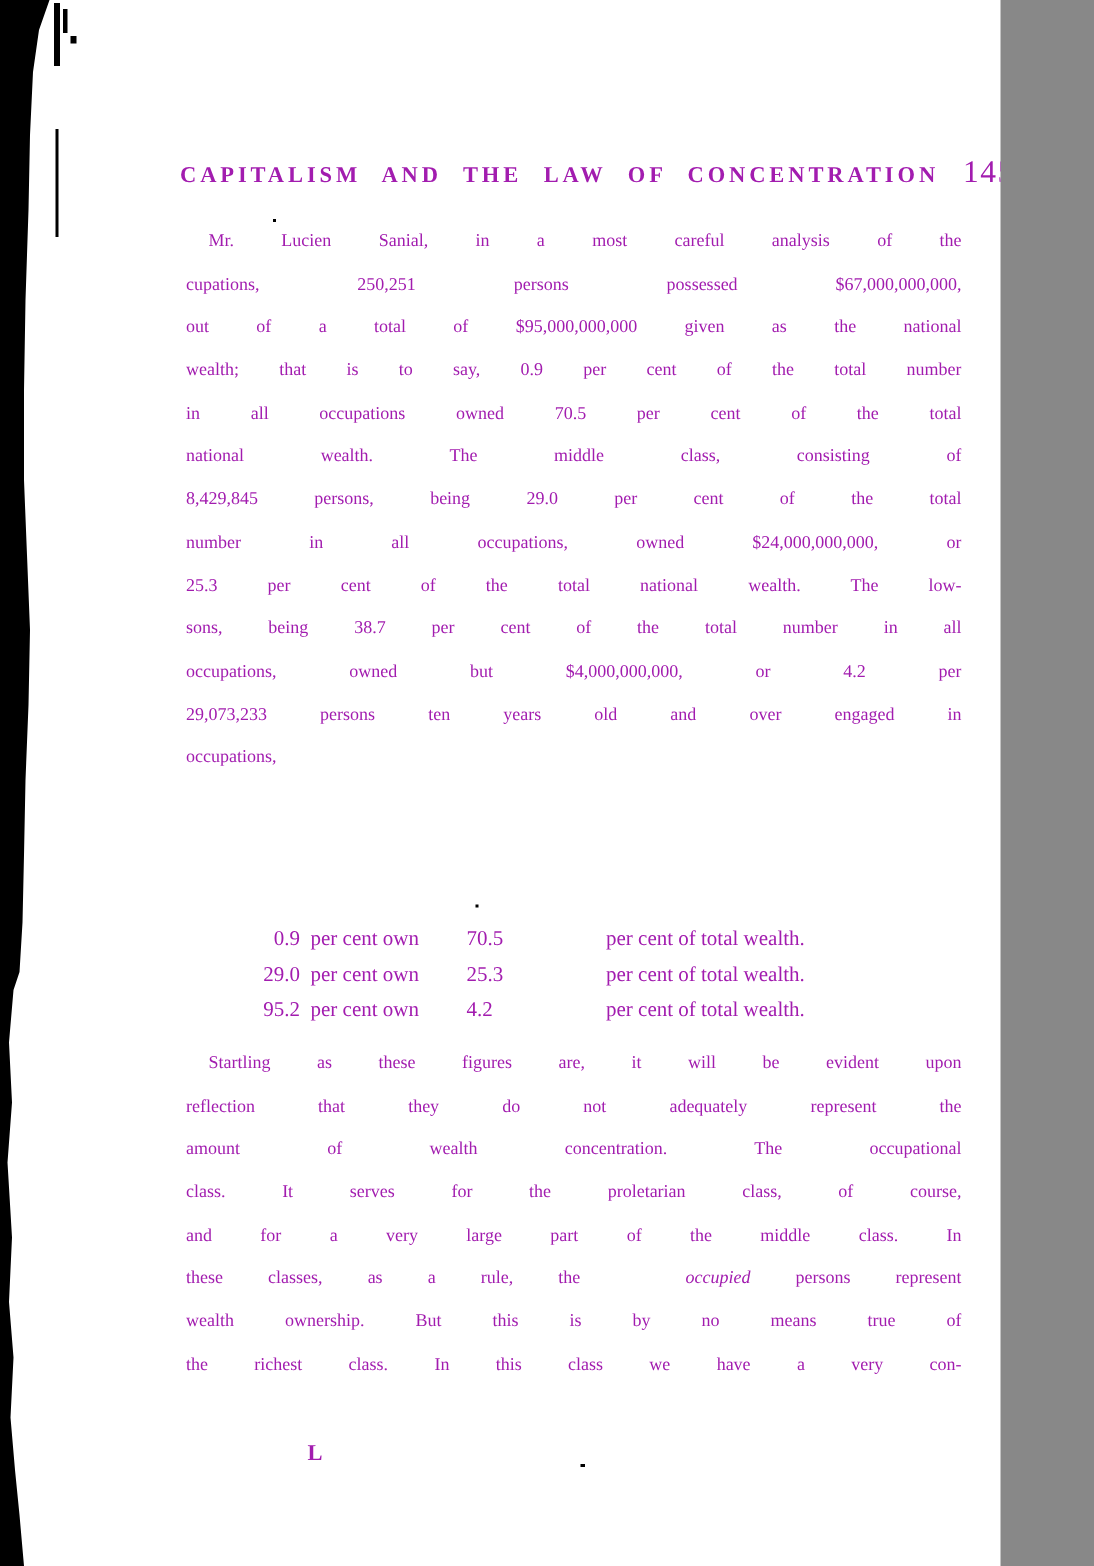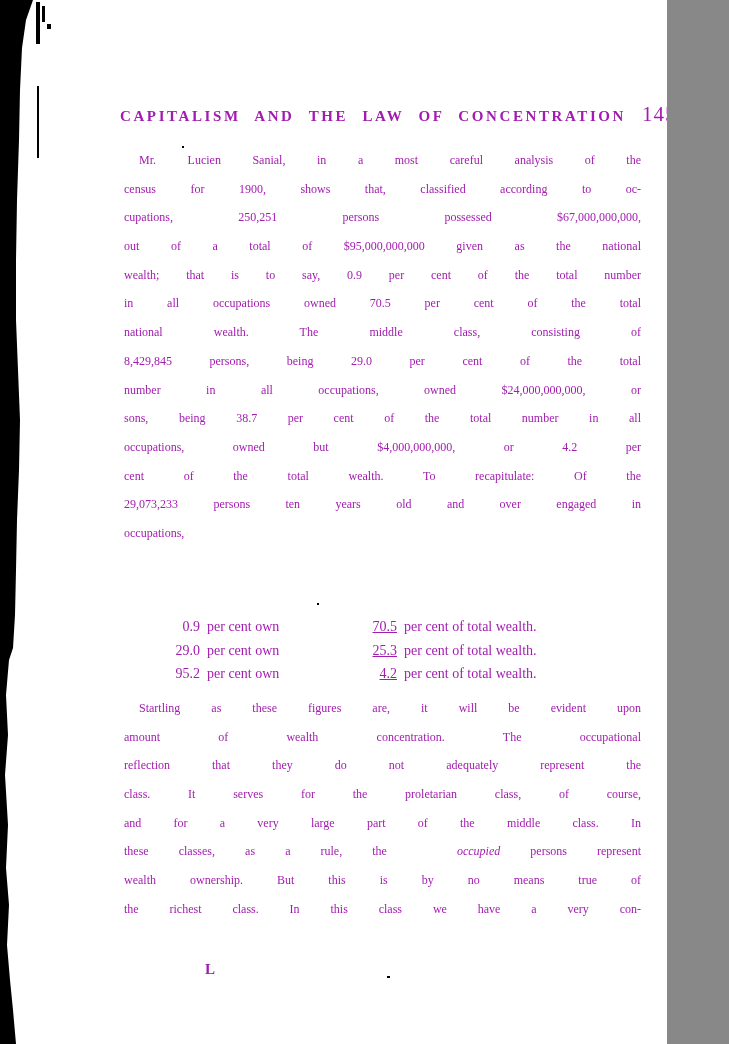--- a/index.html
+++ b/index.html
@@ -41,21 +41,21 @@
   .line.indent { text-indent:15px; }
   .line.parend { text-align-last:left; }
   .italic-word { font-style:italic;margin-left:40px; }
   .recap-table {
     position:absolute; left:120px; top:615px;
     font-size:14px; line-height:23.5px;
   }
   .trow { display:flex; }
   .cell-num1 { width:80px;  text-align:right; }
   .cell-lbl1 { width:104px; padding-left:7px; }
-  .cell-num2 { width:86px;  text-align:right;text-decoration:underline; }
+  .cell-num2 { width:86px;  text-align:left; }
   .cell-lbl2 { padding-left:7px; }
   .sig {
     position:absolute; left:205px; top:961px;
     font-size:15px; font-weight:bold; letter-spacing:1px;
   }
 </style>
 </head>
 <body>
 
 <div class="page">
@@ -87,31 +87,30 @@
       <rect x="725" y="974" width="3" height="2"></rect>
     </g>
   </svg>
 
   <div class="running-head">
     <span class="title">CAPITALISM AND THE LAW OF CONCENTRATION</span><span class="pagenum">145</span>
   </div>
 
   <div class="para p1">
     <div class="line indent">Mr. Lucien Sanial, in a most careful analysis of the</div>
-    <div class="line">census for 1900, shows that, classified according to oc-</div>
     <div class="line">cupations, 250,251 persons possessed $67,000,000,000,</div>
     <div class="line">out of a total of $95,000,000,000 given as the national</div>
     <div class="line">wealth; that is to say, 0.9 per cent of the total number</div>
     <div class="line">in all occupations owned 70.5 per cent of the total</div>
     <div class="line">national wealth. The middle class, consisting of</div>
     <div class="line">8,429,845 persons, being 29.0 per cent of the total</div>
     <div class="line">number in all occupations, owned $24,000,000,000, or</div>
+    <div class="line">25.3 per cent of the total national wealth. The low-</div>
     <div class="line">sons, being 38.7 per cent of the total number in all</div>
     <div class="line">occupations, owned but $4,000,000,000, or 4.2 per</div>
-    <div class="line">cent of the total wealth. To recapitulate: Of the</div>
     <div class="line">29,073,233 persons ten years old and over engaged in</div>
     <div class="line parend">occupations,</div>
   </div>
 
   <div class="recap-table">
     <div class="trow">
       <span class="cell-num1">0.9</span>
       <span class="cell-lbl1">per cent own</span>
       <span class="cell-num2">70.5</span>
       <span class="cell-lbl2">per cent of total wealth.</span>
@@ -125,22 +124,22 @@
     <div class="trow">
       <span class="cell-num1">95.2</span>
       <span class="cell-lbl1">per cent own</span>
       <span class="cell-num2">4.2</span>
       <span class="cell-lbl2">per cent of total wealth.</span>
     </div>
   </div>
 
   <div class="para p2">
     <div class="line indent">Startling as these figures are, it will be evident upon</div>
+    <div class="line">reflection that they do not adequately represent the</div>
     <div class="line">amount of wealth concentration. The occupational</div>
-    <div class="line">reflection that they do not adequately represent the</div>
     <div class="line">class. It serves for the proletarian class, of course,</div>
     <div class="line">and for a very large part of the middle class. In</div>
     <div class="line"><span>these classes, as a rule, the </span><span class="italic-word">occupied</span><span> persons represent</span></div>
     <div class="line">wealth ownership. But this is by no means true of</div>
     <div class="line">the richest class. In this class we have a very con-</div>
   </div>
 
   <div class="sig">L</div>
 
 </div>

